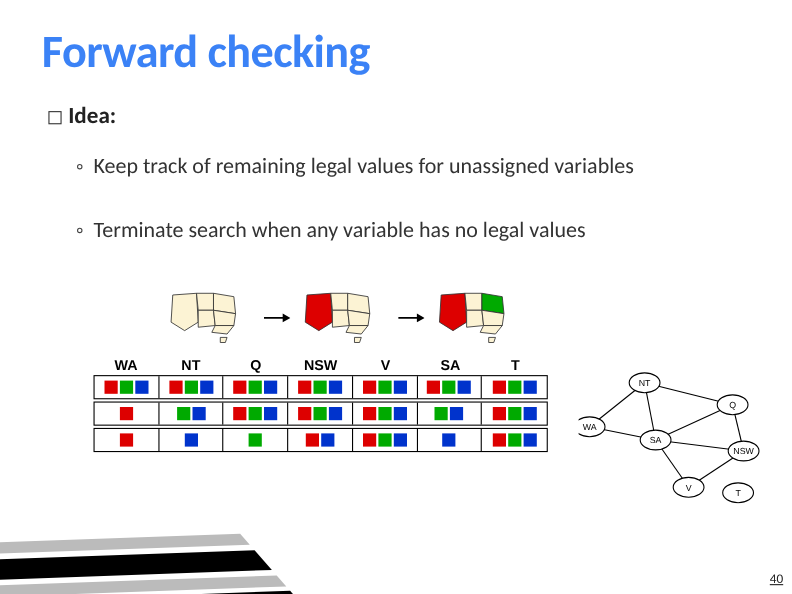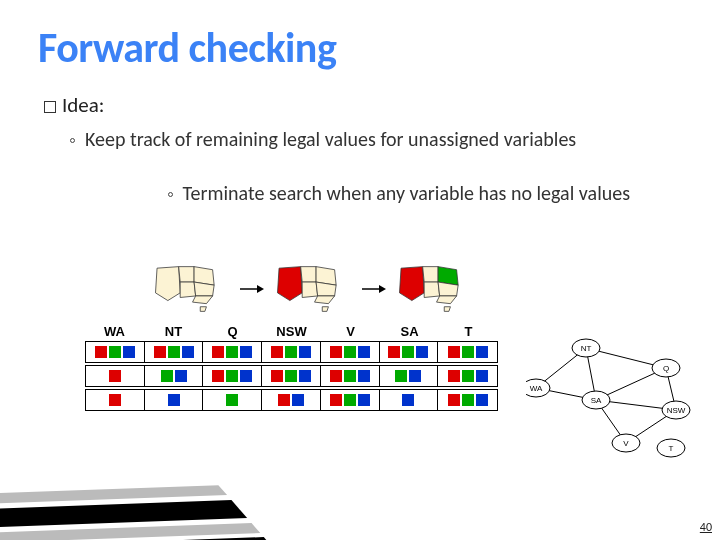--- a/index.html
+++ b/index.html
@@ -20,20 +20,21 @@
     color: #3b82f6;
     letter-spacing: -0.5px;
   }
   .bullet-row {
     position: absolute;
     left: 44px;
     display: flex;
     align-items: baseline;
     font-size: 21px;
     color: #222;
+    font-weight: bold;
   }
   .bullet-sq {
     display: inline-block;
     width: 12px;
     height: 12px;
     border: 1.5px solid #333;
     margin-right: 6px;
     position: relative;
     top: 1px;
   }
@@ -154,24 +155,24 @@
 <body>
 
 <div class="title">Forward checking</div>
 
 <div class="bullet-row" style="top:92px;">
   <span class="bullet-sq"></span>
   <span>Idea</span>
     <span>:</span>
 </div>
 
-<div class="sub-bullet" style="top:126px;">
+<div class="sub-bullet" style="top:138px;">
   <span class="dot"></span><span>Keep track of remaining legal values for unassigned variables</span>
 </div>
-<div class="sub-bullet" style="top:180px;text-align:right;">
+<div class="sub-bullet" style="top:196px;">
   <span class="dot"></span><span>Terminate search when any variable has no legal values</span>
 </div>
 
 <div class="maps">
   <svg class="map-svg" viewBox="0 0 100 70">
       <path d="M6 8 L34 6 L36 40 L20 50 L4 40 Z" fill="#fcf3d4" stroke="#333" stroke-width="1"></path>
       <path d="M34 6 L54 6 L54 26 L36 26 Z" fill="#fcf3d4" stroke="#333" stroke-width="1"></path>
       <path d="M36 26 L54 26 L56 44 L36 46 Z" fill="#fcf3d4" stroke="#333" stroke-width="1"></path>
       <path d="M54 6 L78 10 L80 30 L54 26 Z" fill="#fcf3d4" stroke="#333" stroke-width="1"></path>
       <path d="M54 26 L80 30 L78 44 L56 44 Z" fill="#fcf3d4" stroke="#333" stroke-width="1"></path>

